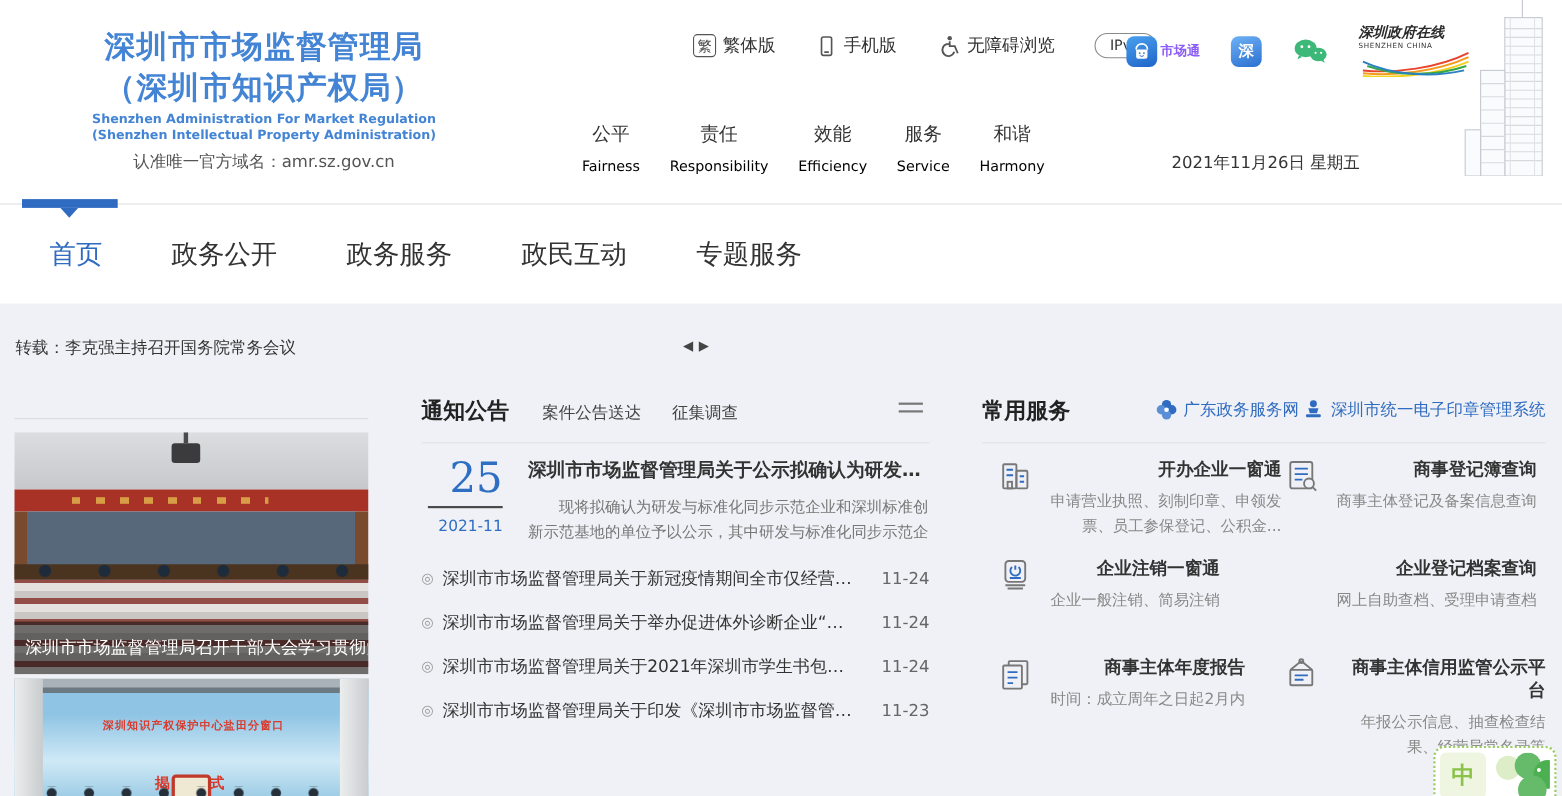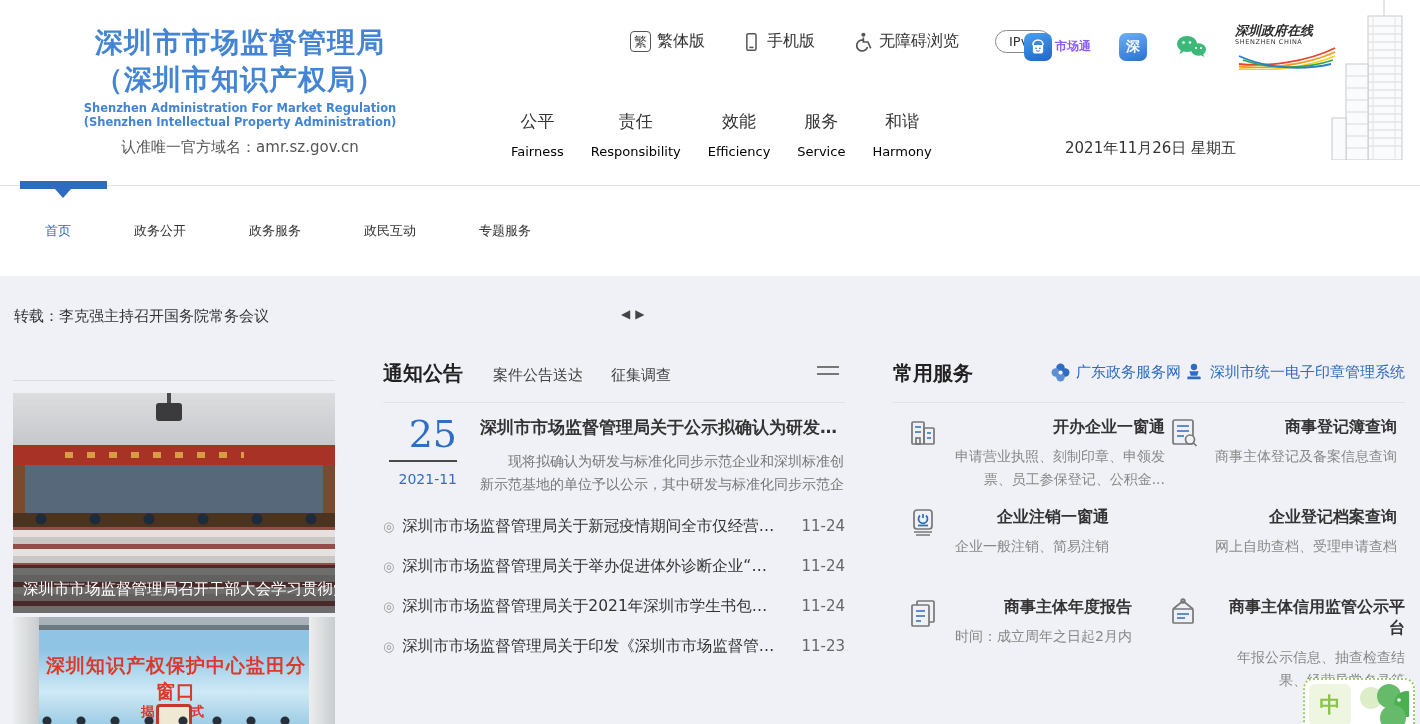--- a/index.html
+++ b/index.html
@@ -27,33 +27,33 @@
   .app-sq { width:28px; height:28px; border-radius:7px; display:flex; align-items:center; justify-content:center; }
   .mk-bg { background:linear-gradient(160deg,#49a0ee,#1f64c8); }
   .isz-bg { background:linear-gradient(160deg,#6db1f5,#2a6fd0); color:#fff; font-size:14px; font-weight:bold; cursor:pointer; }
   .app-label { font-size:12px; font-weight:bold; color:#8b5cf6; }
   .szlogo { width:110px; text-align:left; cursor:pointer; line-height:1; }
   .szlogo-cn { font-family:"DejaVu Serif","Liberation Serif",serif; font-style:italic; font-weight:bold;
                font-size:13px; color:#2b2b2b; }
   .szlogo-en { font-size:6.5px; letter-spacing:0.6px; color:#333; margin-top:2px; }
   .building { position:absolute; right:0; top:0; width:110px; height:160px; }
 
-  .values-row { position:absolute; left:511px; top:110px; display:flex; gap:27px; }
+  .values-row { position:absolute; left:529px; top:110px; display:flex; gap:27px; }
   .value-item { text-align:center; }
   .value-cn { font-size:17px; color:#333; margin-bottom:11px; }
   .value-en { font-size:13px; color:#000000; }
   .date { position:absolute; left:1065px; top:139px; font-size:15px; color:#333;text-align:center; }
 
   
   .nav { position:absolute; left:0; top:185px; width:1420px; height:90px; background:#fff; border-top:1px solid #e0e0e0; }
   .active-bar { position:absolute; left:20px; top:-5px; width:87px; height:8px; background:#2f6bc0; }
   .active-tri { position:absolute; left:55px; top:3px; width:0; height:0;
                 border-left:8px solid transparent; border-right:8px solid transparent; border-top:9px solid #2f6bc0; }
   .nav-list { position:absolute; left:45px; top:0; height:90px; display:flex; align-items:center; gap:63px; list-style:none; }
-  .nav-list li { font-size:13px; color:#333; cursor:pointer; white-space:nowrap; }
+  .nav-list li { font-size:24px; color:#333; cursor:pointer; white-space:nowrap; }
   .nav-list li.active { color:#2f6bc0; }
   .search-box { position:absolute; left:955px; top:217px; width:363px; height:41px; background:#fff;
                 border:1px solid #ccc; border-radius:21px; display:flex; align-items:center; padding:0 14px 0 20px; }
   .search-box input { flex:1; border:none; outline:none; font-size:15px; color:#333; background:transparent;
                       font-family:inherit; }
   .search-box input::placeholder { color:#999; }
   .robot { position:absolute; left:1350px; top:205px; width:66px; text-align:center; cursor:pointer; }
   .robot-label { font-size:13px; color:#333; margin-top:2px; }
 
   
@@ -86,21 +86,21 @@
                 white-space:nowrap; overflow:hidden; }
 
   
   .photo2 { position:absolute; left:13px; top:341px; width:322px; height:107px; overflow:hidden; cursor:pointer;
             background:linear-gradient(180deg,#a8b2b8 0 10px,#8fc4e4 10px 30%, #cfe9f6 70%, #9fcde6); }
   .photo2::before, .photo2::after { content:""; position:absolute; top:0; width:26px; height:107px;
             background:linear-gradient(90deg,#eceeee,#c9ccce); }
   .photo2::before { left:0; } .photo2::after { right:0; }
   .p2-truss { position:absolute; left:26px; top:8px; width:270px; height:5px; background:#6b7a82; }
   .p2-line1 { position:absolute; left:26px; top:36px; width:274px; text-align:center;
-              color:#d93a2b; font-size:19px; font-weight:bold; letter-spacing:1px; }
+              color:#d93a2b; font-size:10px; font-weight:bold; letter-spacing:1px; }
   .p2-line2 { position:absolute; left:26px; top:86px; width:270px; text-align:center;
               color:#d93a2b; font-size:13.5px; font-weight:bold; letter-spacing:3px; }
   .p2-plaque { position:absolute; left:50%; bottom:-6px; transform:translateX(-50%); width:36px; height:26px;
                background:#efe8d2; border:3px solid #c0392b; border-radius:4px; }
   .p2-people { position:absolute; left:26px; bottom:0; width:270px; height:9px;
                background-image:radial-gradient(circle at 8px 6px,#26303a 4px,transparent 5px);
                background-size:34px 9px; }
 
   
   .mid-col { position:absolute; left:383px; top:84px; width:462px; height:300px; }

